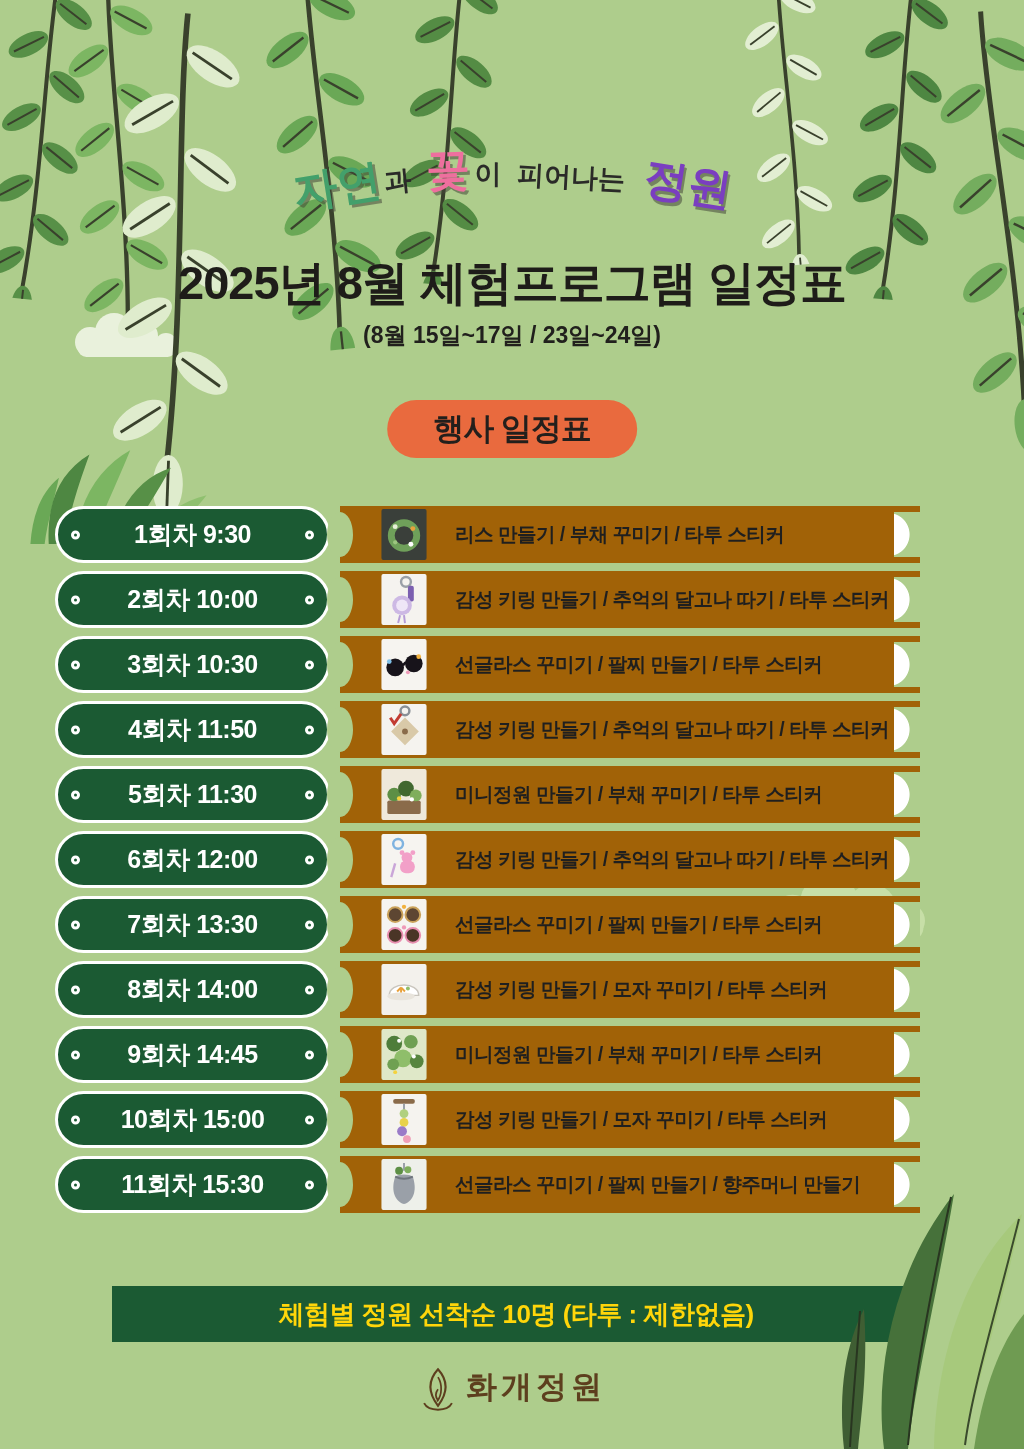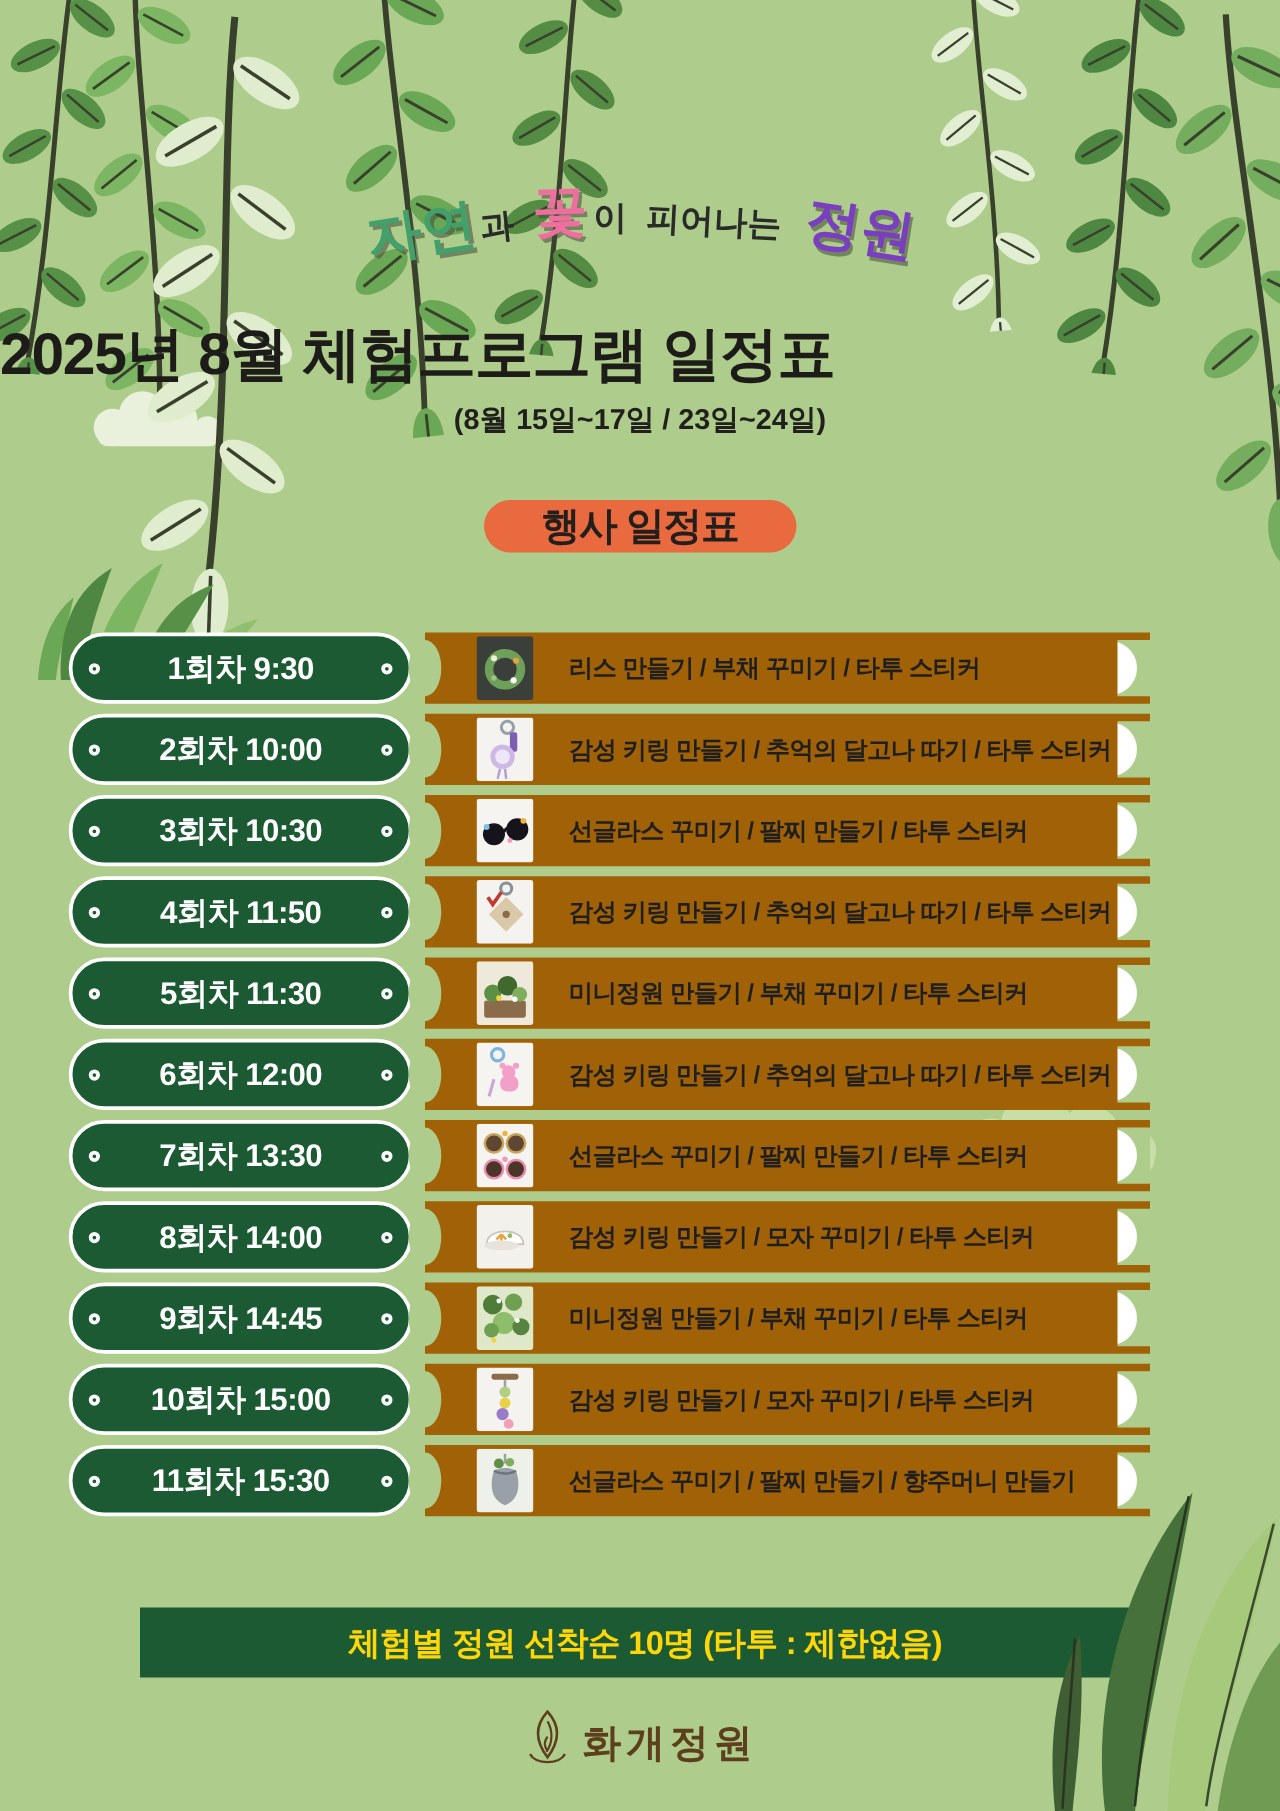--- a/index.html
+++ b/index.html
@@ -24,30 +24,30 @@
   .arc-title .accent { font-size:44px; font-weight:900; text-shadow:2.5px 3px 0 rgba(70,72,58,.55); }
   .arc-title .plain  { font-size:27px; font-weight:800; padding-bottom:4px; }
   .arc-title span:nth-child(1){ transform:rotate(-9deg)  translateY(14px); }
   .arc-title span:nth-child(2){ transform:rotate(-6deg)  translateY(5px); }
   .arc-title span:nth-child(3){ transform:rotate(-2deg)  translateY(-2px); margin-left:10px; }
   .arc-title span:nth-child(4){ transform:rotate(0deg)   translateY(-2px); }
   .arc-title span:nth-child(5){ transform:rotate(3deg)   translateY(1px);  margin-left:10px; }
   .arc-title span:nth-child(6){ transform:rotate(9deg)   translateY(12px); margin-left:16px; }
 
   .main-title {
-    position:absolute; top:252px; left:0; width:100%; text-align:left; z-index:2;
+    position:absolute; top:252px; left:0; width:100%; text-align:center; z-index:2;
     font-size:47px; font-weight:900; letter-spacing:-1px; color:var(--title-color,#1e1c19);
   }
   .sub-title {
     position:absolute; top:320px; left:0; width:100%; text-align:center; z-index:2;
     font-size:23px; font-weight:700; color:#21201d;
   }
   .section-badge {
     position:absolute; top:400px; left:50%; transform:translateX(-50%); z-index:2;
-    height:42px; padding:0 46px; border-radius:34px;
+    height:58px; padding:0 46px; border-radius:34px;
     background:var(--badge-orange,#e96a3e); color:var(--badge-text,#231f1c);
     display:flex; align-items:center; font-size:31px; font-weight:900; letter-spacing:-1px;
   }
 
   
   .rows { position:absolute; left:0; top:506px; width:100%; z-index:2; }
   .row  { position:relative; height:53px; margin-bottom:12px;border-radius:22px; }
 
   .pill {
     position:absolute; left:55px; top:0; width:275px; height:57px;
@@ -81,21 +81,21 @@
   .thumb svg { width:100%; height:100%; display:block; }
 
   
   .notice-bar {
     position:absolute; left:112px; top:1286px; width:808px; height:56px; z-index:2;
     background:var(--notice-bg,#1b5a33); display:flex; align-items:center; justify-content:center;
     color:var(--notice-text,#ffd60a); font-size:26px; font-weight:900; letter-spacing:-0.5px;
   }
   .logo {
     position:absolute; top:1366px; left:0; width:100%; z-index:2;
-    display:flex; align-items:flex-end; justify-content:center; gap:8px;
+    display:flex; align-items:flex-start; justify-content:center; gap:8px;
     color:var(--logo-color,#5d3f1e);
   }
   .logo svg { width:40px; height:50px; }
   .logo .logo-text { font-size:31px; font-weight:700; letter-spacing:4px; }
 
   
   .stem  { fill:none; stroke:#39412c; stroke-width:3; }
   .vein  { stroke:#39412c; stroke-width:1.5; }
 </style>
 </head>

